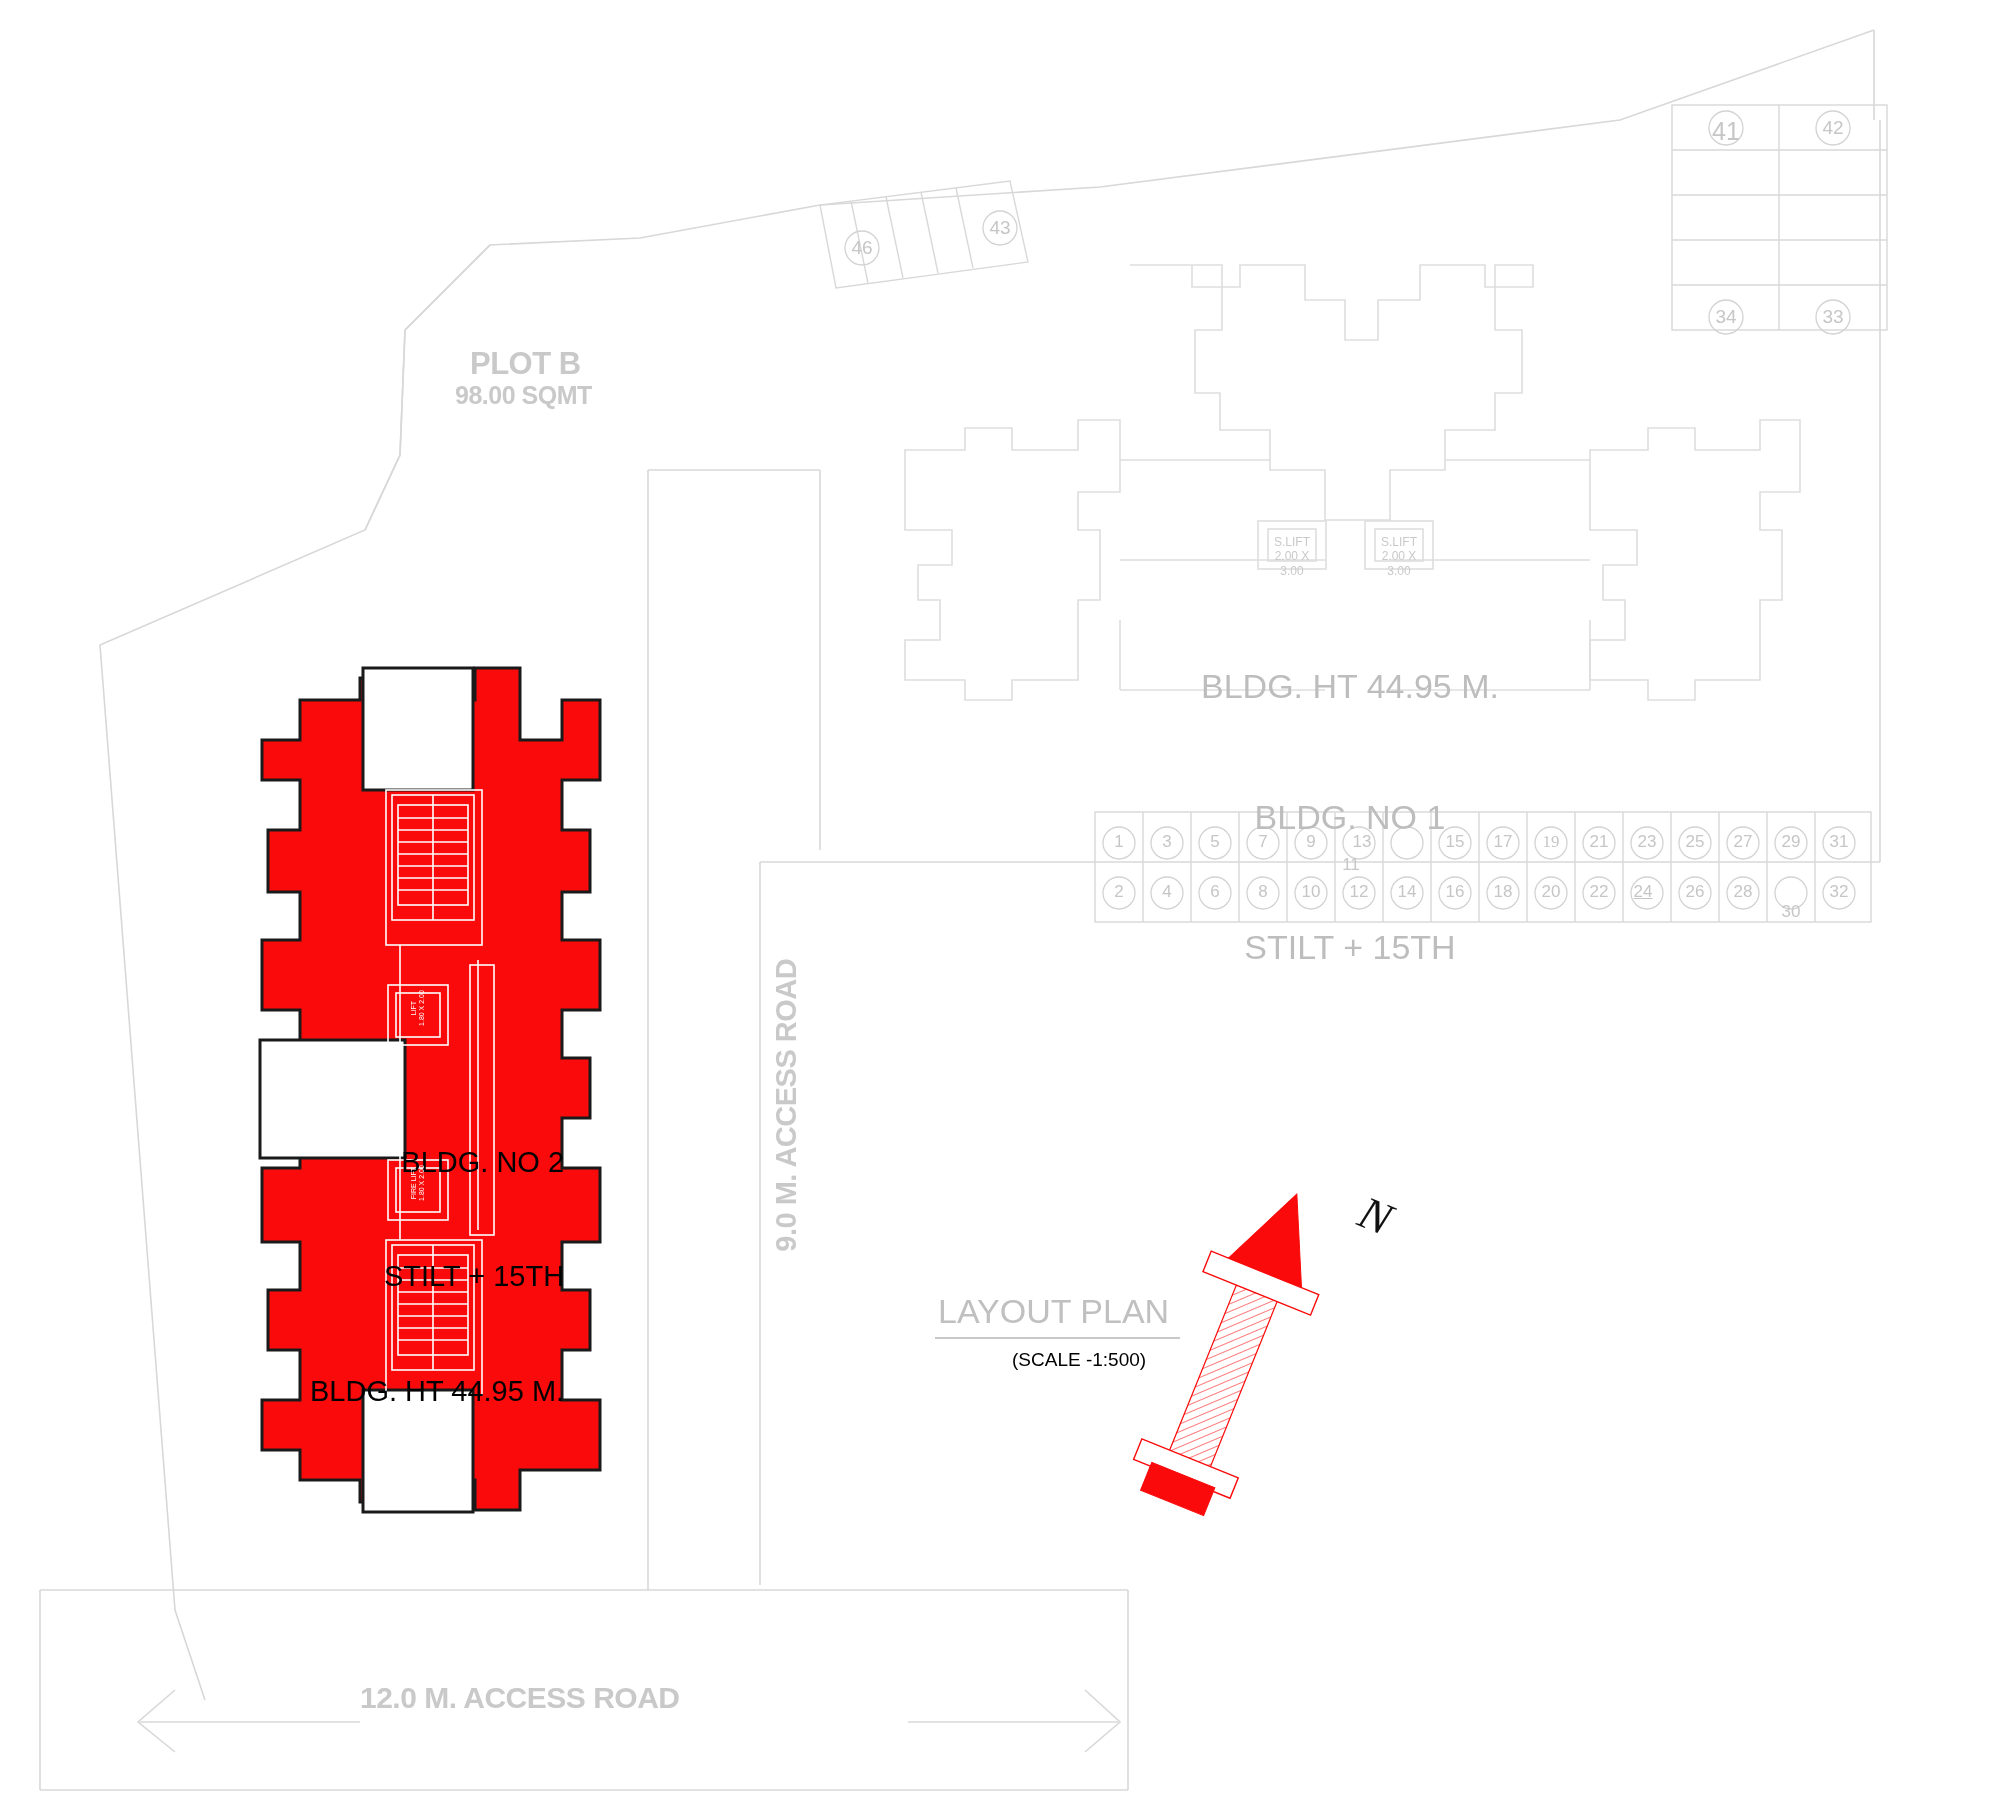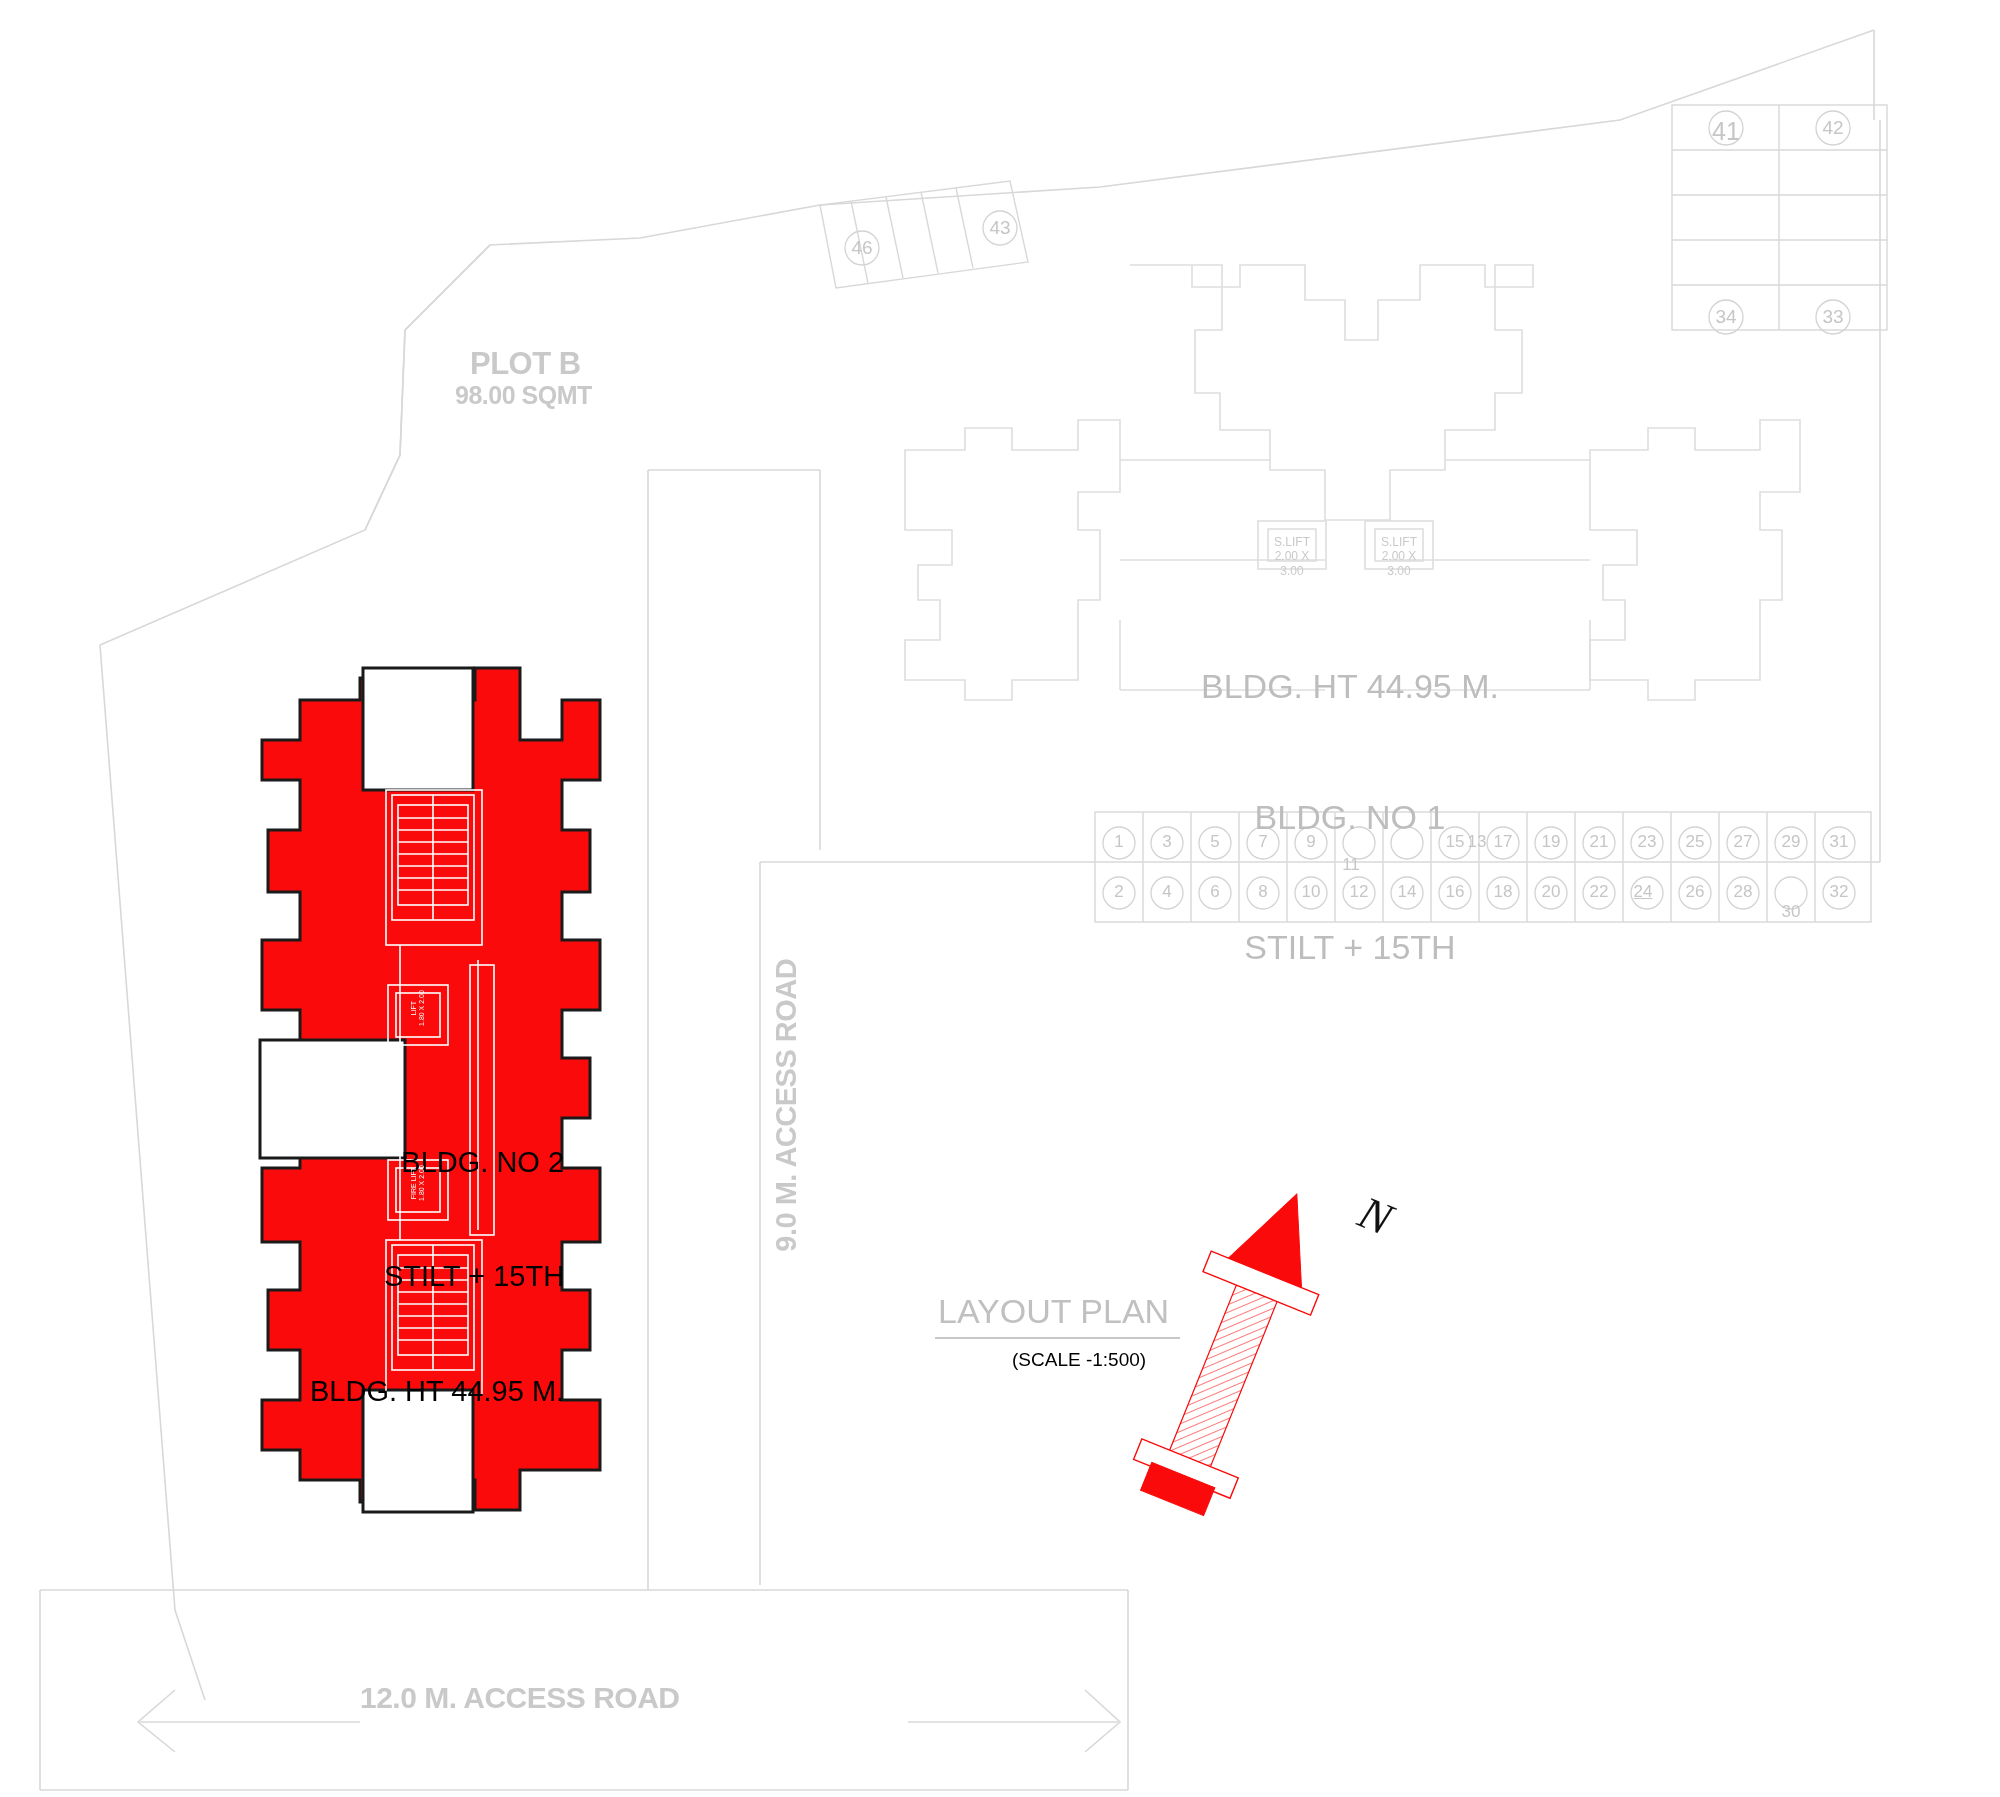--- a/index.html
+++ b/index.html
@@ -393,27 +393,27 @@
       <div class="bay-num" style="left: 1143px; top: 832px; width: 48px;">3</div>
       <div class="bay-num" style="left: 1143px; top: 882px; width: 48px;">4</div>
       <div class="bay-num" style="left: 1191px; top: 832px; width: 48px;">5</div>
       <div class="bay-num" style="left: 1191px; top: 882px; width: 48px;">6</div>
       <div class="bay-num" style="left: 1239px; top: 832px; width: 48px;">7</div>
       <div class="bay-num" style="left: 1239px; top: 882px; width: 48px;">8</div>
       <div class="bay-num" style="left: 1287px; top: 832px; width: 48px;">9</div>
       <div class="bay-num" style="left: 1287px; top: 882px; width: 48px;">10</div>
       <div class="bay-num" style="left: 1335px; top: 855px; width: 32px;">11</div>
       <div class="bay-num" style="left: 1335px; top: 882px; width: 48px;">12</div>
-      <div class="bay-num" style="left: 1461px; top: 832px; width: 32px;">13</div>
+      <div class="bay-num" style="left: 1346px; top: 832px; width: 32px;">13</div>
       <div class="bay-num" style="left: 1383px; top: 882px; width: 48px;">14</div>
       <div class="bay-num" style="left: 1431px; top: 832px; width: 48px;">15</div>
       <div class="bay-num" style="left: 1431px; top: 882px; width: 48px;">16</div>
       <div class="bay-num" style="left: 1479px; top: 832px; width: 48px;">17</div>
       <div class="bay-num" style="left: 1479px; top: 882px; width: 48px;">18</div>
-      <div class="bay-num" style="left: 1527px; top: 832px; width: 48px;">19</div>
+      <div class="bay-num" style="left: 1527px; top: 832px; width: 48px; font-family: Liberation Serif, serif;">19</div>
       <div class="bay-num" style="left: 1527px; top: 882px; width: 48px;">20</div>
       <div class="bay-num" style="left: 1575px; top: 832px; width: 48px;">21</div>
       <div class="bay-num" style="left: 1575px; top: 882px; width: 48px;">22</div>
       <div class="bay-num" style="left: 1623px; top: 832px; width: 48px;">23</div>
       <div class="bay-num" style="left: 1623px; top: 882px; width: 40px; text-decoration: underline;">24</div>
       <div class="bay-num" style="left: 1671px; top: 832px; width: 48px;">25</div>
       <div class="bay-num" style="left: 1671px; top: 882px; width: 48px;">26</div>
       <div class="bay-num" style="left: 1719px; top: 832px; width: 48px;">27</div>
       <div class="bay-num" style="left: 1719px; top: 882px; width: 48px;">28</div>
       <div class="bay-num" style="left: 1767px; top: 832px; width: 48px;">29</div>

